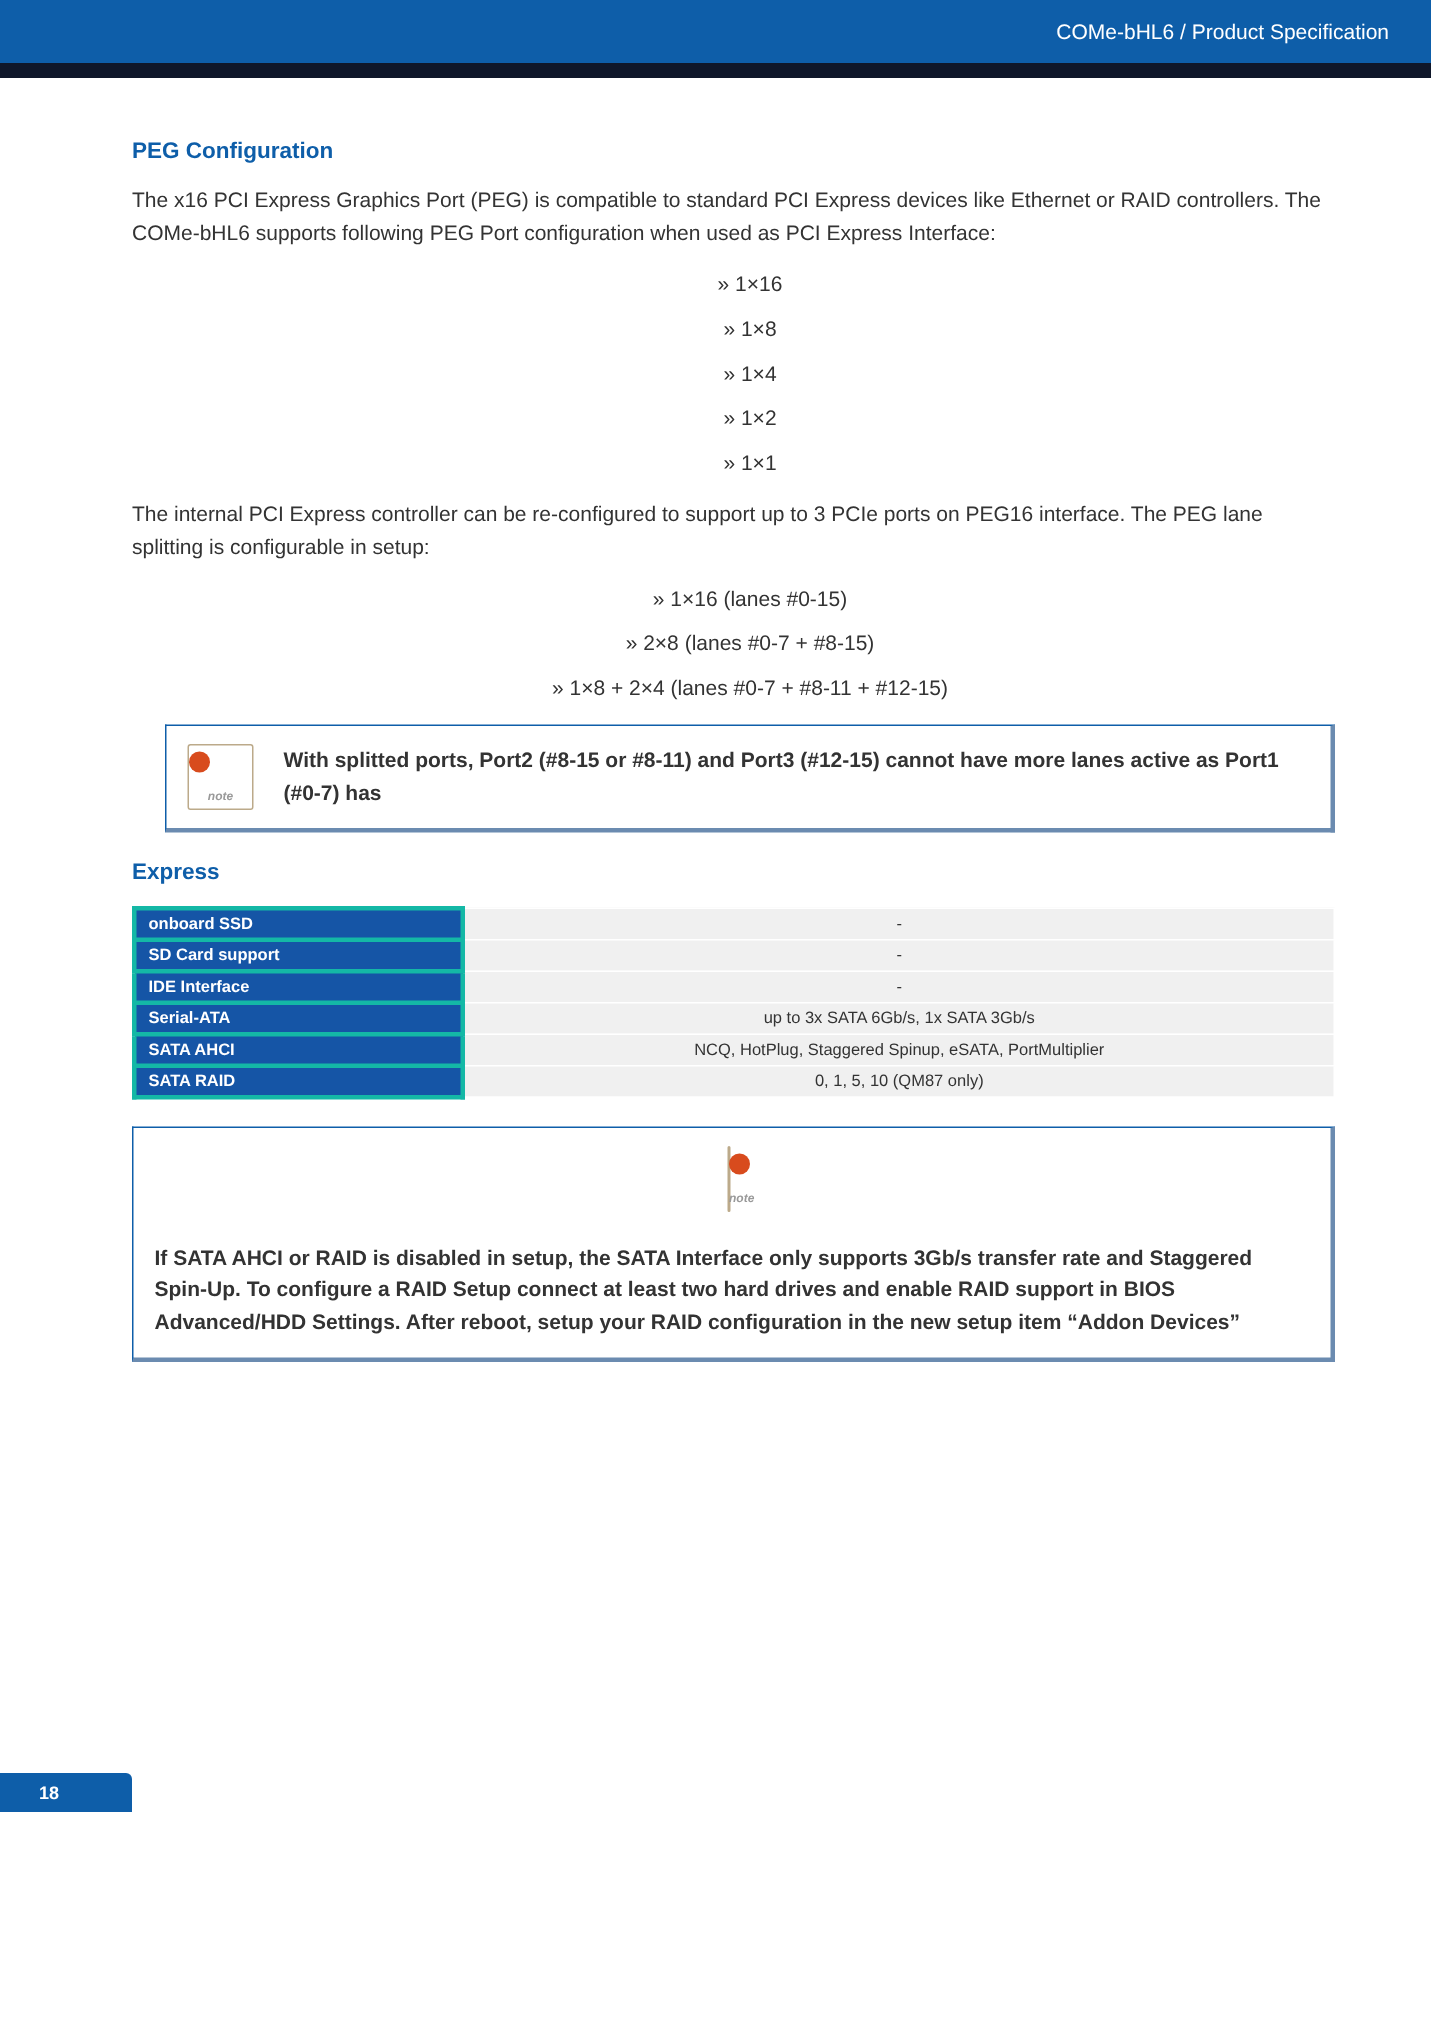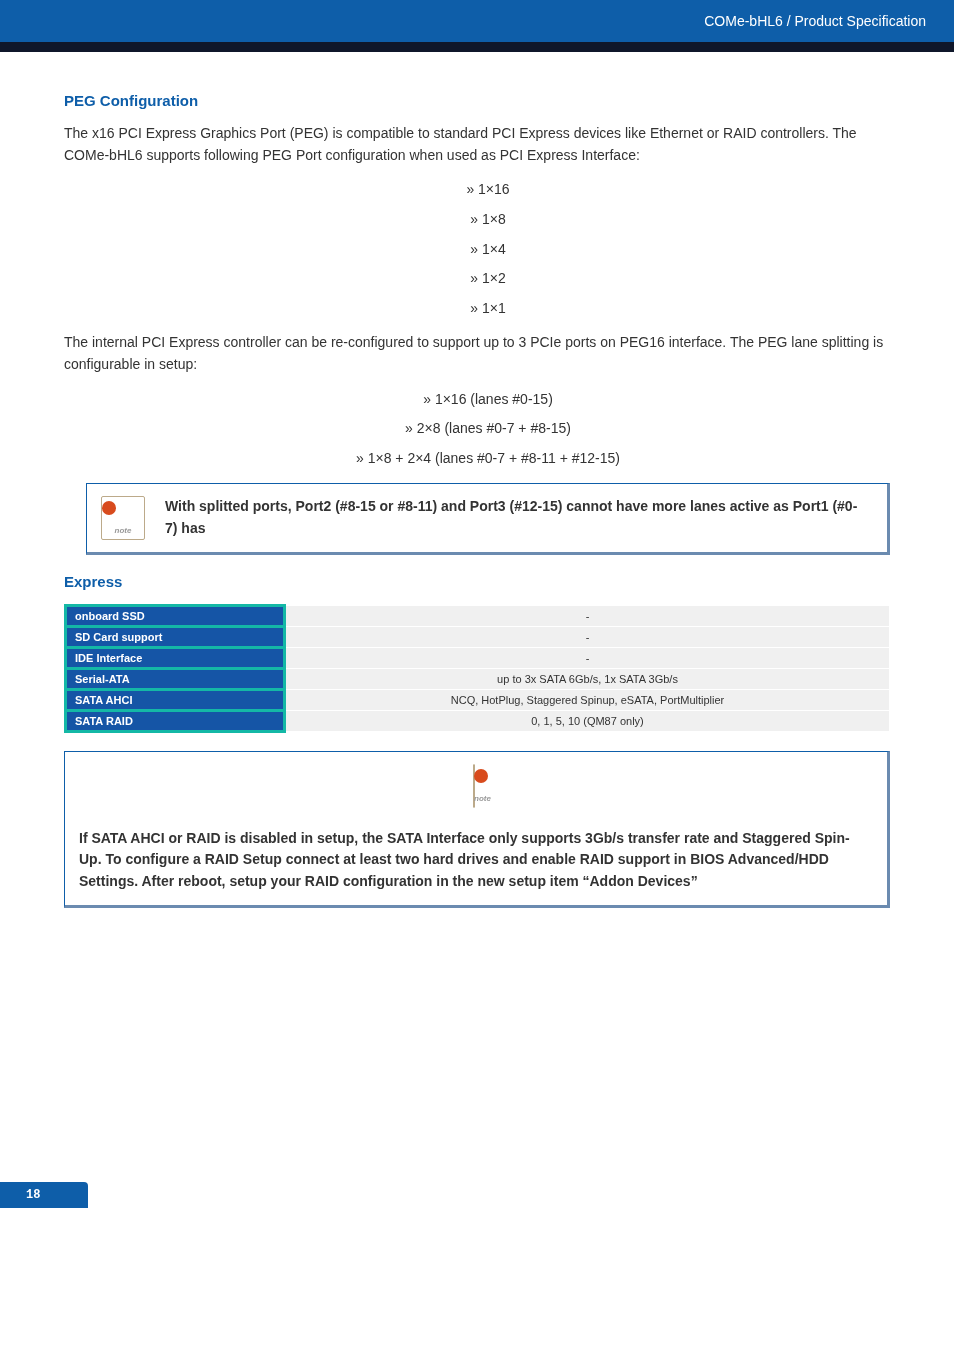--- a/index.html
+++ b/index.html
@@ -14,21 +14,21 @@
     border-bottom: 10px solid #0f172a;
     height: 42px;
     display: flex;
     justify-content: flex-end;
     align-items: center;
     padding-right: 28px;
     color: #fff;
     font-size: 14px;
   }
   .content {
-    padding: 40px 64px 20px 64px;
+    padding: 40px 64px 20px 88px;
     min-height: 1170px;
     position: relative;
     box-sizing: border-box;
   }
   h2.section {
     color: #0e5ea9;
     font-size: 15px;
     font-weight: 600;
     margin: 0 0 14px 0;
   }
@@ -122,21 +122,20 @@
     width: 88px;
     background: #0e5ea9;
     border-radius: 0 4px 0 0;
     color: #fff;
     font-size: 12px;
     font-weight: 600;
     display: flex;
     align-items: center;
     padding-left: 26px;
     box-sizing: border-box;
-    font-family: Liberation Mono, monospace;
   }
 </style>
 </head>
 <body>
 
 <div class="header-bar">
   <span>COMe-bHL6 / Product Specification</span>
 </div>
 
 <div class="content">

